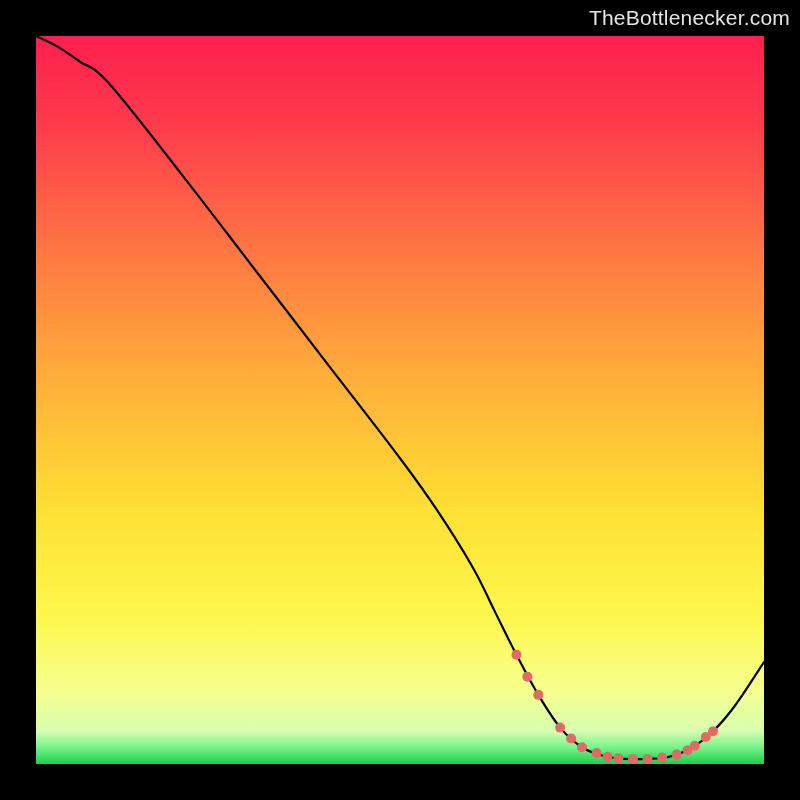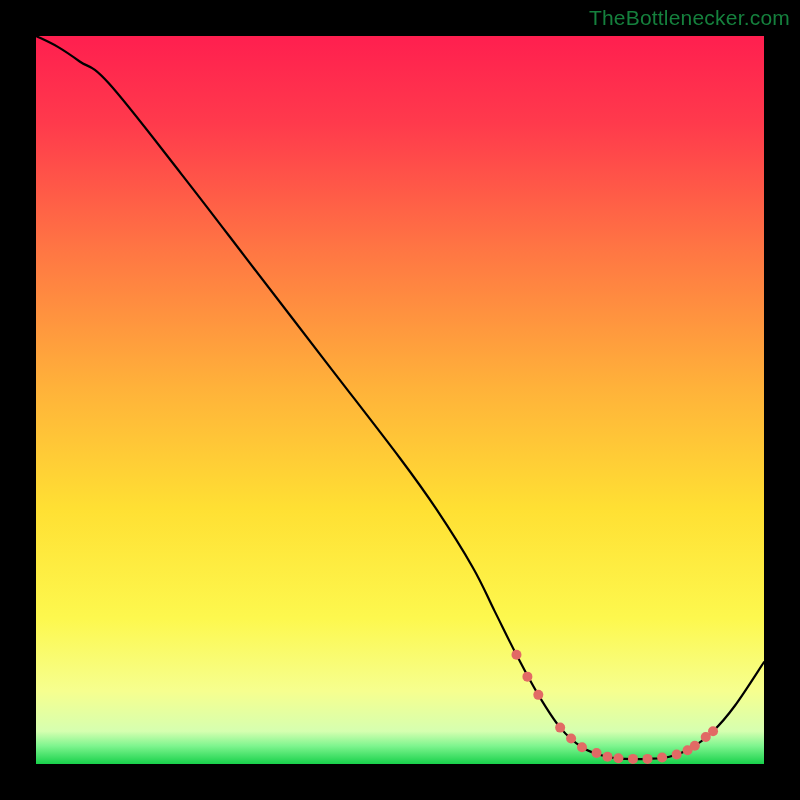--- a/index.html
+++ b/index.html
@@ -25,21 +25,21 @@
     width: 728px;
     height: 728px;
     
   }
   .watermark {
     position: absolute;
     top: 6px;
     right: 10px;
     font-family: Arial, Helvetica, sans-serif;
     font-size: 21px;
-    color: #15803d;
+    color: #e5e5e5;
     letter-spacing: 0.2px;
     user-select: none;
   }
   svg {
     display: block;
   }
 </style>
 </head>
 <body>
 

